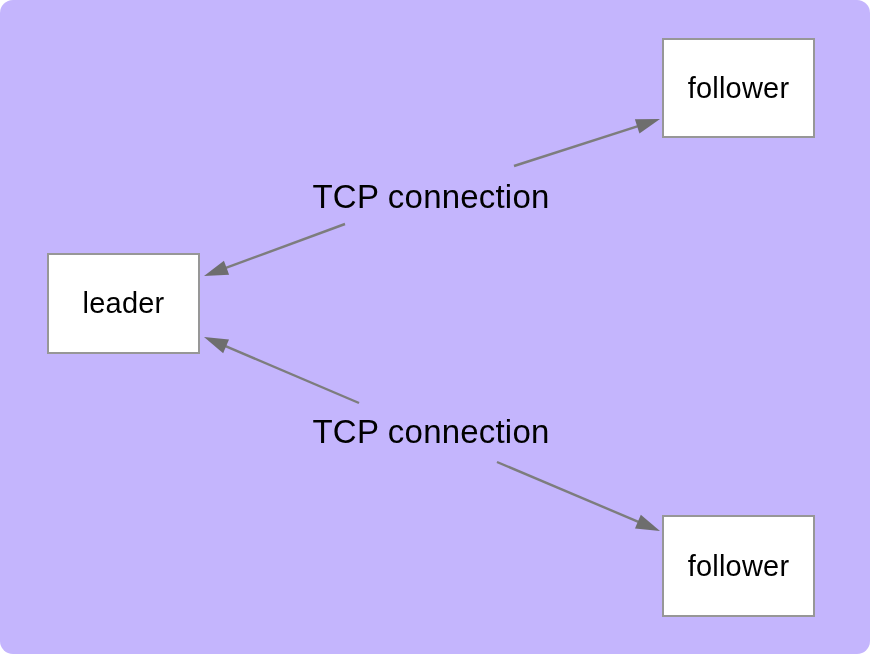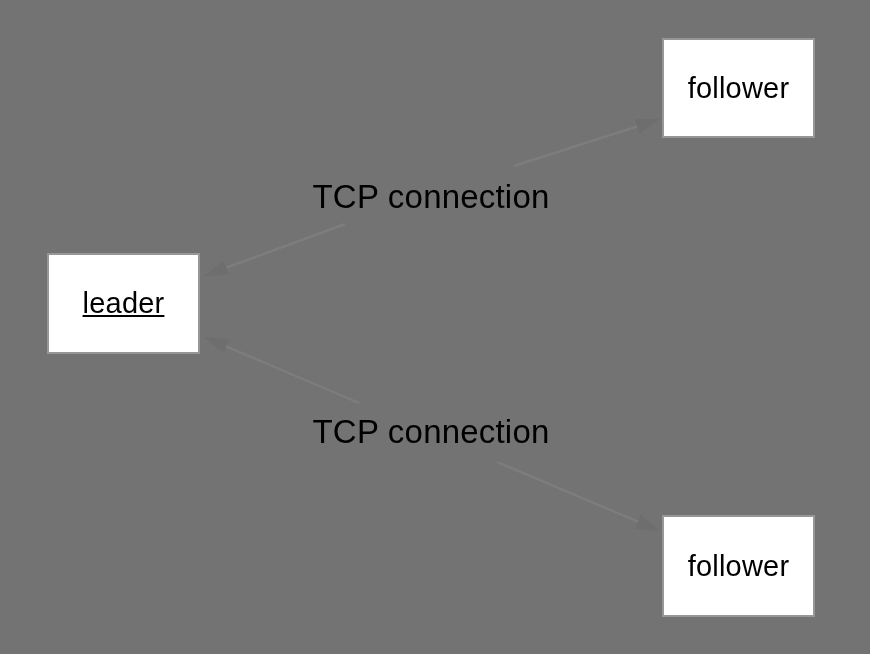--- a/index.html
+++ b/index.html
@@ -44,38 +44,38 @@
     font-size: 33px;
     line-height: 1.1;
     color: #000000;
     white-space: nowrap;
     letter-spacing: 0.2px;
   }
 </style>
 </head>
 <body>
 
-<div id="canvas" style="background: #737373;">
+<div id="canvas" style="background: #c4b5fd; border-radius: 13px;">
 
   <svg id="edge-layer" width="870" height="654" viewBox="0 0 870 654">
       <line x1="514" y1="166" x2="647.4350151021368" y2="123.04489239862717" stroke="#7d7d7d" stroke-width="2.4"></line>
       <polygon points="660,119 639.452807230378,133.4935457803807 634.8563385955744,119.21515385099082" fill="#6e6e6e"></polygon>
       <line x1="345" y1="224" x2="216.3846288640779" y2="271.43261914232585" stroke="#7d7d7d" stroke-width="2.4"></line>
       <polygon points="204,276 223.9224042655541,260.6589502223664 229.11260978563834,274.732392113364" fill="#6e6e6e"></polygon>
       <line x1="359" y1="403" x2="216.14483957738935" y2="342.1713510458561" stroke="#7d7d7d" stroke-width="2.4"></line>
       <polygon points="204,337 229.01979414403525,339.50197941440354 223.14325886465332,353.3029334796187" fill="#6e6e6e"></polygon>
       <line x1="497" y1="462" x2="647.8442617964379" y2="525.8543194107621" stroke="#7d7d7d" stroke-width="2.4"></line>
       <polygon points="660,531 634.9749756587291,528.5508865443186 640.8223399646813,514.7375476766343" fill="#6e6e6e"></polygon>
     </svg>
 
   <div class="node" style="left: 662px; top: 38px; width: 153px; height: 100px; border-color: rgb(151, 151, 151); background: rgb(255, 255, 255); color: rgb(0, 0, 0);">
     <span class="node-label">follower</span>
   </div>
 
-  <div class="node" style="left: 47px; top: 253px; width: 153px; height: 101px; border-color: rgb(151, 151, 151); background: rgb(255, 255, 255); color: rgb(0, 0, 0); text-decoration: underline;">
+  <div class="node" style="left: 47px; top: 253px; width: 153px; height: 101px; border-color: rgb(151, 151, 151); background: rgb(255, 255, 255); color: rgb(0, 0, 0);">
     <span class="node-label">leader</span>
   </div>
 
   <div class="node" style="left: 662px; top: 515px; width: 153px; height: 102px; border-color: rgb(151, 151, 151); background: rgb(255, 255, 255); color: rgb(0, 0, 0);">
     <span class="node-label">follower</span>
   </div>
 
   <div class="edge-label" style="left: 431px; top: 197px; color: rgb(0, 0, 0);">TCP connection</div>
 
   <div class="edge-label" style="left: 431px; top: 432px; color: rgb(0, 0, 0);">TCP connection</div>

